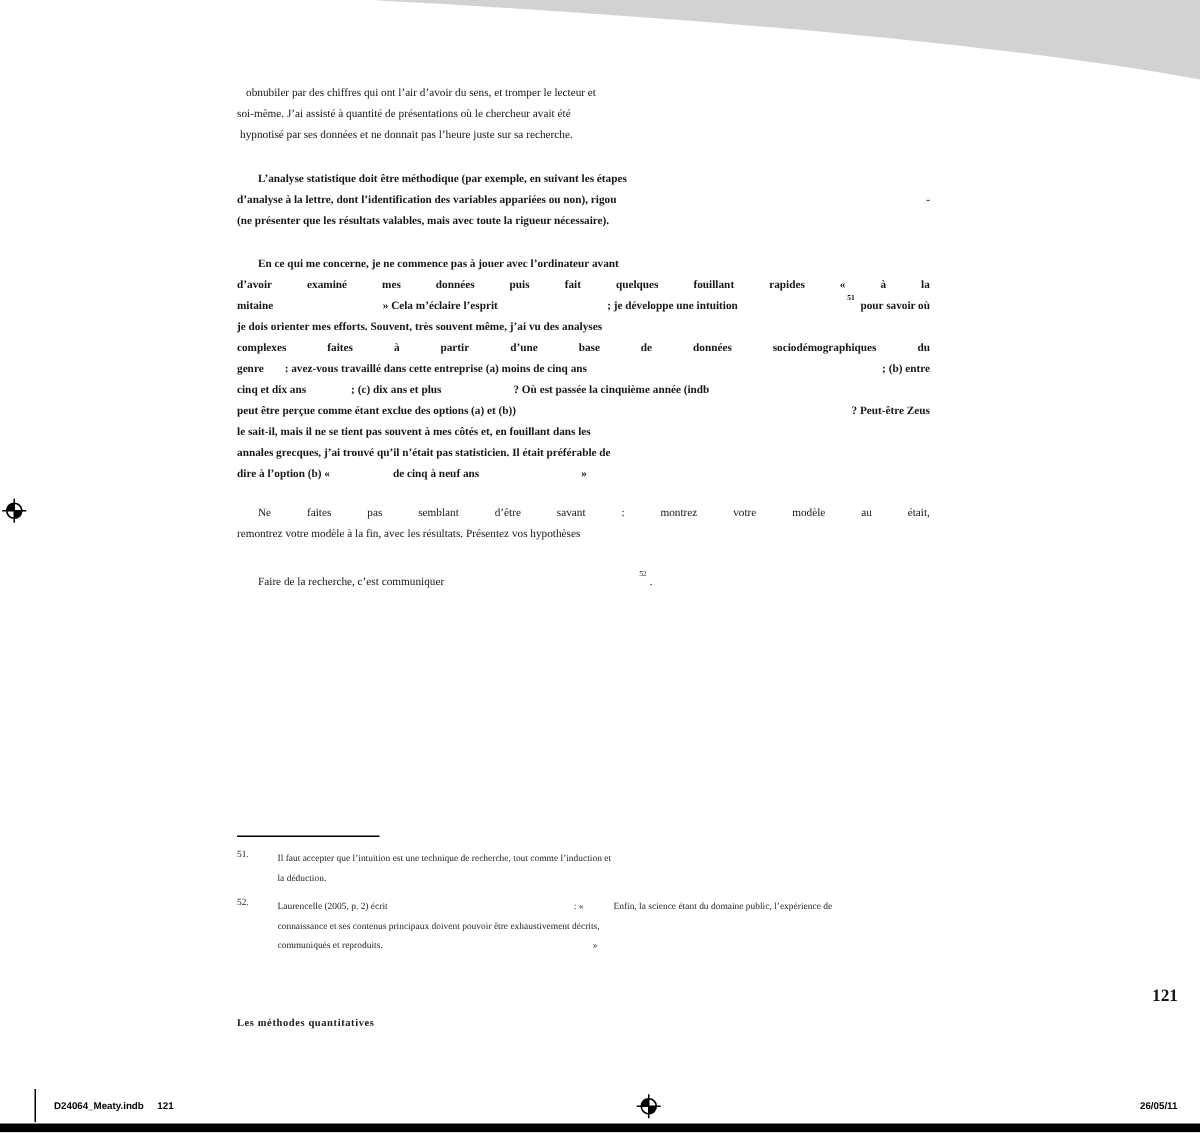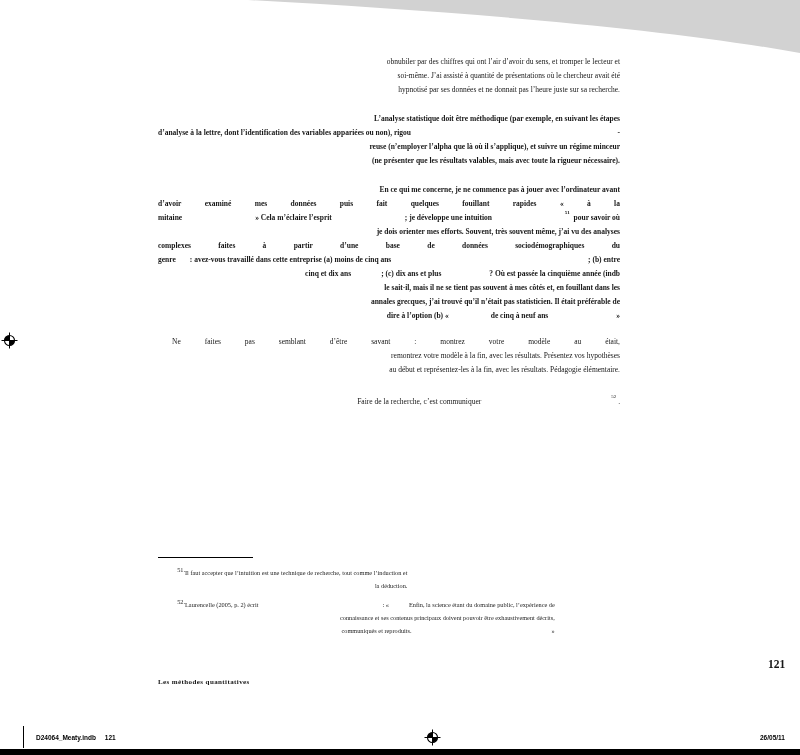--- a/index.html
+++ b/index.html
@@ -1,17 +1,17 @@
 <!DOCTYPE html>
 <html><head>
 <meta charset="utf-8">
 <style>
   html,body{margin:0;padding:0;background:#ffffff;}
   .page{position:relative;width:800px;height:755px;background:#ffffff;overflow:hidden;
-        font-family:"Liberation Serif",serif;color:#161616;text-align:right;}
+        font-family:"Liberation Serif",serif;color:#161616;}
   
   .swoosh{position:absolute;top:0;left:0;pointer-events:none;}
   
   .content{position:absolute;left:158px;top:55px;width:462px;font-size:7.5px;}
   .line{height:14px;line-height:14px;white-space:nowrap;}
   .flexline{display:flex;justify-content:space-between;}
   .ind{padding-left:14px;}
   .i6{padding-left:6px;}
   .i2{padding-left:2px;font-family:Liberation Serif, serif;}
   .mt15{margin-top:15px;font-weight:bold;}
@@ -63,21 +63,20 @@
       <div class="line">soi-même. J’ai assisté à quantité de présentations où le chercheur avait été</div>
       <div class="line i2">hypnotisé par ses données et ne donnait pas l’heure juste sur sa recherche.</div>
     </div>
 
     <div class="mt15">
       <div class="line ind">L’analyse statistique doit être méthodique (par exemple, en suivant les étapes</div>
       <div class="line flexline">
         <span>d’analyse à la lettre, dont l’identification des variables appariées ou non), rigou</span>
         <span>-</span>
       </div>
-      <div class="line">reuse (n’employer l’alpha que là où il s’applique), et suivre un régime minceur</div>
       <div class="line">(ne présenter que les résultats valables, mais avec toute la rigueur nécessaire).</div>
     </div>
 
     <div class="mt15">
       <div class="line ind">En ce qui me concerne, je ne commence pas à jouer avec l’ordinateur avant</div>
       <div class="line flexline">
         <span>d’avoir</span>
           <span>examiné</span>
           <span>mes</span>
           <span>données</span>
@@ -109,20 +108,24 @@
           <span>sociodémographiques</span>
           <span>du</span>
       </div>
       <div class="line flexline">
         <span><span>genre</span><span class="sp" style="width:14px"></span><span>: avez-vous travaillé dans cette entreprise (a) moins de cinq ans</span></span>
         <span>; (b) entre</span>
       </div>
       <div class="line">
         <span>cinq et dix ans</span><span class="sp" style="width:30px"></span><span>; (c) dix ans et plus</span><span class="sp" style="width:48px"></span><span>? Où est passée la cinquième année (indb</span>
       </div>
+      <div class="line flexline">
+        <span>peut être perçue comme étant exclue des options (a) et (b))</span>
+        <span>? Peut-être Zeus</span>
+      </div>
       <div class="line">le sait-il, mais il ne se tient pas souvent à mes côtés et, en fouillant dans les</div>
       <div class="line">annales grecques, j’ai trouvé qu’il n’était pas statisticien. Il était préférable de</div>
       <div class="line">
         <span>dire à l’option (b) «</span><span class="sp" style="width:42px"></span><span>de cinq à neuf ans</span><span class="sp" style="width:68px"></span><span>»</span>
       </div>
     </div>
 
     <div class="mt30">
       <div class="line flexline ind">
         <span>Ne</span>
@@ -132,21 +135,20 @@
           <span>d’être</span>
           <span>savant</span>
           <span>:</span>
           <span>montrez</span>
           <span>votre</span>
           <span>modèle</span>
           <span>au</span>
           <span>était,</span>
       </div>
       <div class="line">remontrez votre modèle à la fin, avec les résultats. Présentez vos hypothèses</div>
-      <div class="line">au début et représentez-les à la fin, avec les résultats. Pédagogie élémentaire.</div>
     </div>
 
     <div class="mt18">
       <div class="line ind">
         <span>Faire de la recherche, c’est communiquer</span><span class="sp" style="width:130px"></span><sup>52</sup><span> .</span>
       </div>
     </div>
 
   </div>
 

